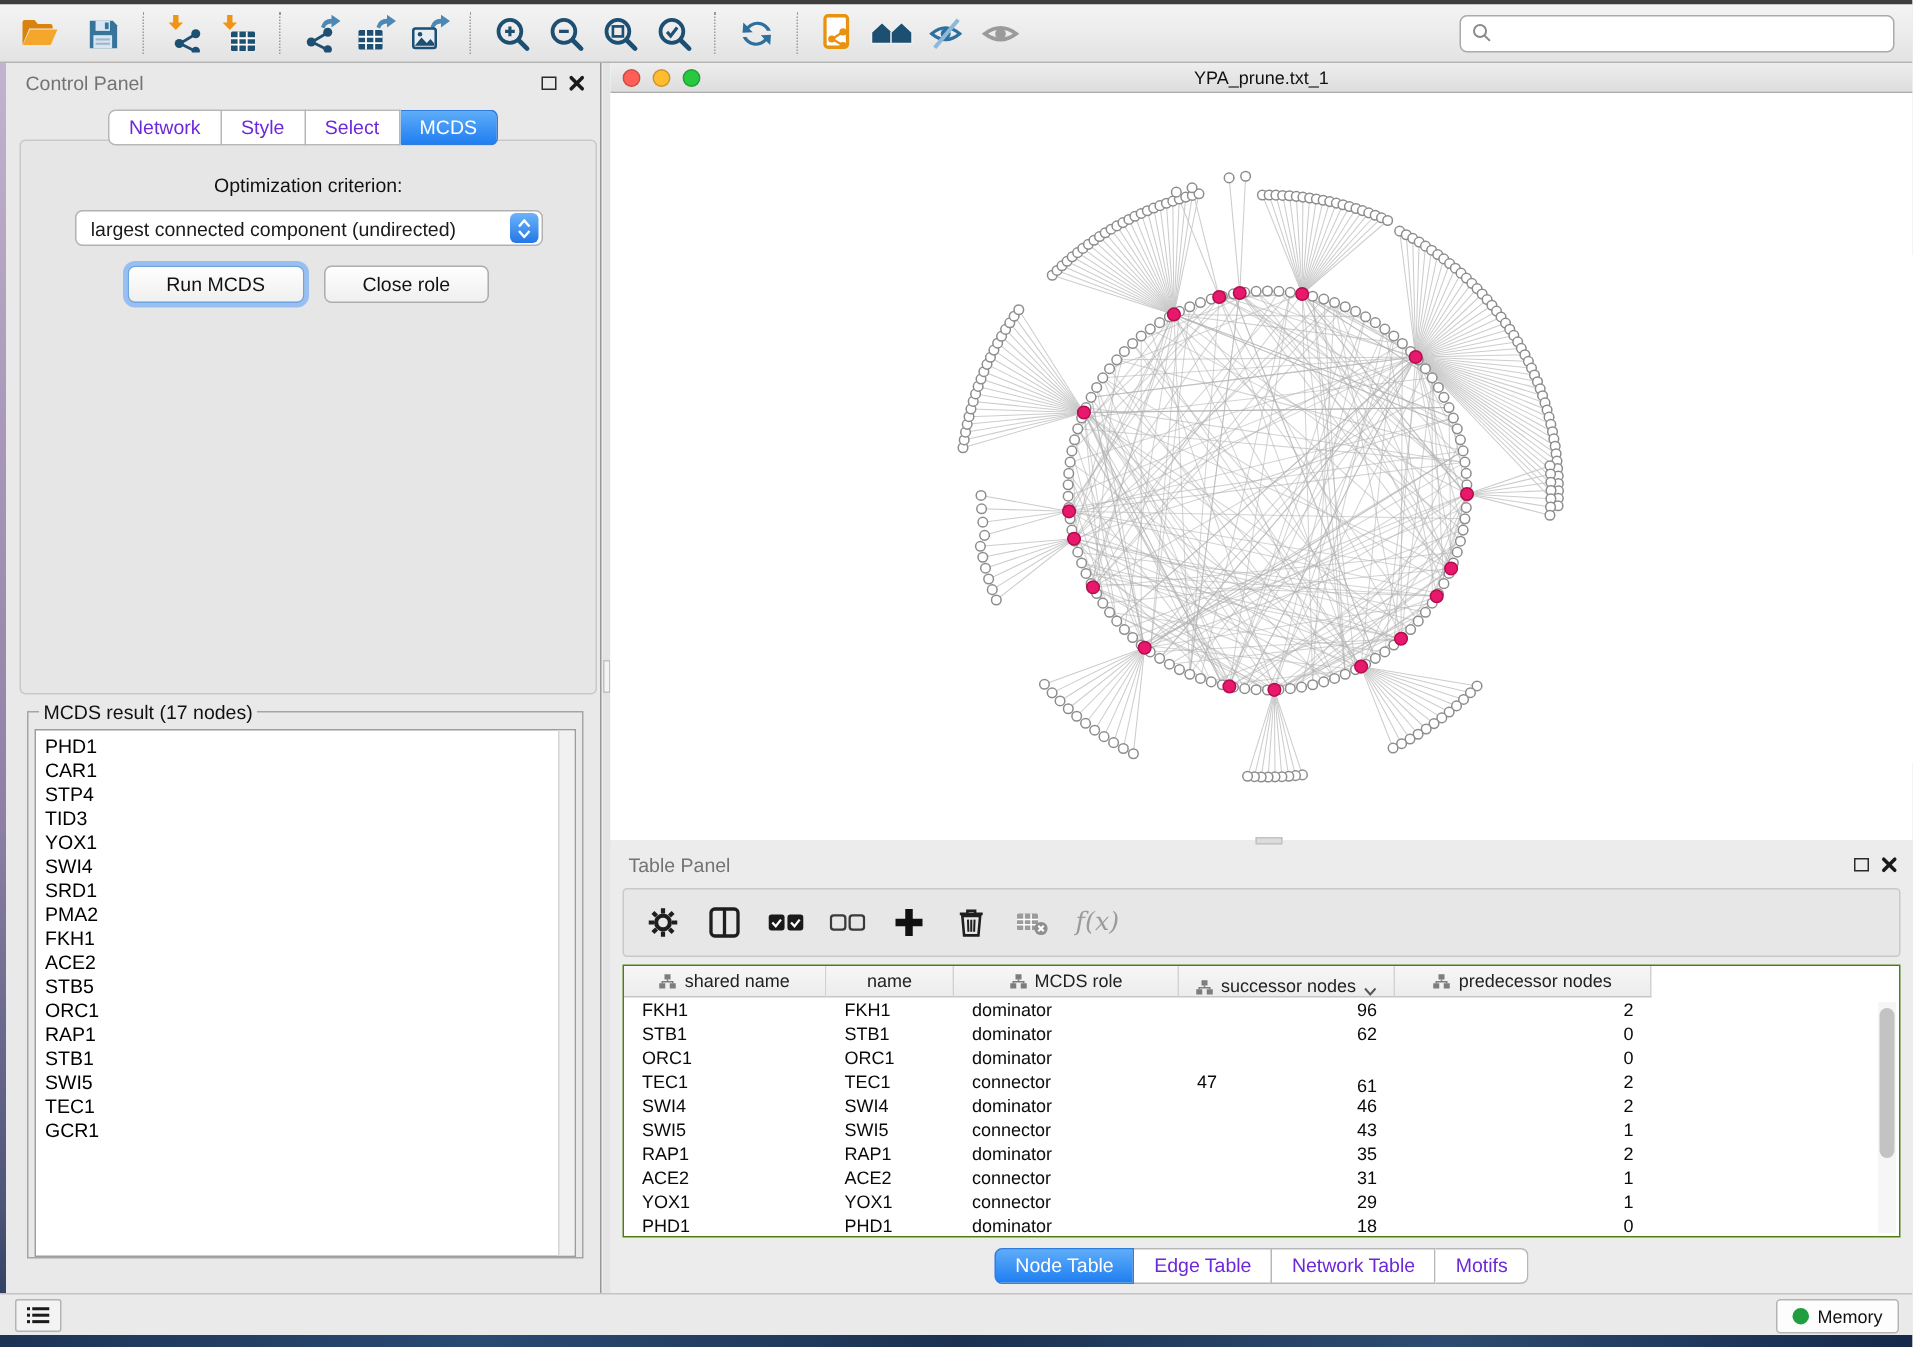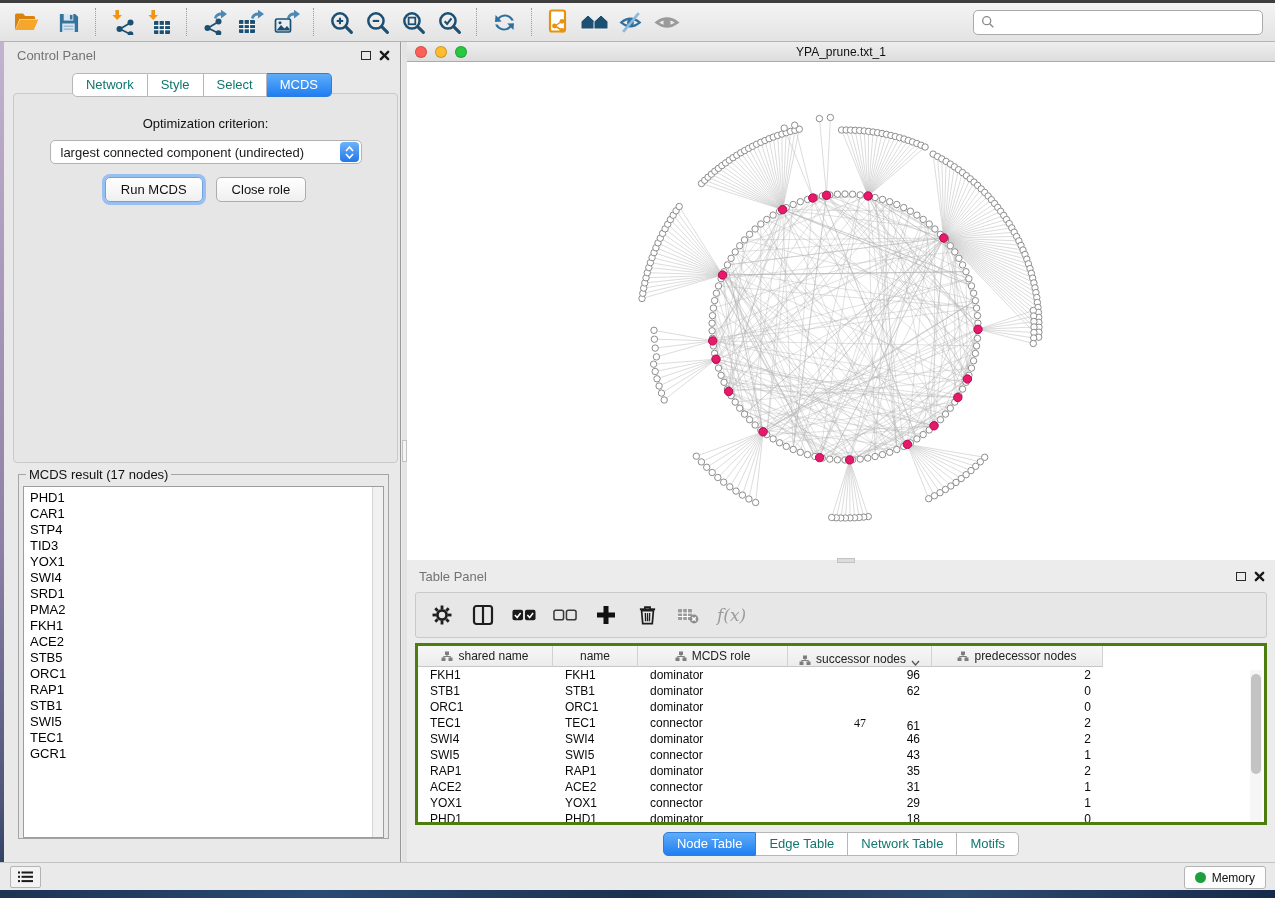--- a/index.html
+++ b/index.html
@@ -27,35 +27,35 @@
 
   
   .control-panel { position:absolute; left:4px; top:42px; width:397px; height:820px;
                    background:#e9e9e9; border-right:1px solid #989898; }
   .panel-titlebar { height:27px; display:flex; align-items:center; padding:0 10px 0 13px; }
   .panel-title { font-size:13px; color:#737373; }
   .panel-ctrls { margin-left:auto; display:flex; align-items:center; gap:8px; }
   .float-box { width:10px; height:9px; border:1.4px solid #2a2a2a; background:transparent; }
   .tabs-row { display:flex; justify-content:center; margin-top:4px; position:relative; z-index:2; }
   .seg-tab { font-size:13px; padding:3px 13px 4px; background:#fff; border:1px solid #b7b7b7;
-             border-left-width:0; color:#0f766e; cursor:default; }
+             border-left-width:0; color:#6d28d9; cursor:default; }
   .seg-tab:first-child { border-left-width:1px; border-radius:5px 0 0 5px; }
   .seg-tab:last-child { border-radius:0 5px 5px 0; }
   .seg-tab.active { background:linear-gradient(#5fadf9,#1f7ef1); color:#fff; border-color:#2e7ddc; }
   .cp-content { position:absolute; left:9px; top:51px; width:385px; height:370px;
                 background:#e6e6e6; border:1px solid #c9c9c9; border-radius:4px; }
   .criterion-label { text-align:center; font-size:13px; margin-top:22px; color:#111; }
   .dropdown { margin:9px auto 0; width:312px; height:24px; background:#fff; border:1px solid #b2b2b2;
               border-radius:5px; display:flex; align-items:center; padding-left:10px; font-size:13px; }
   .dropdown .dd-text { flex:1; white-space:nowrap; overflow:hidden; }
   .dd-stepper { width:19px; height:20px; margin-right:2px; border-radius:4px;
                 background:linear-gradient(#6db3fa,#2277e8); display:flex; flex-direction:column;
                 align-items:center; justify-content:center; gap:1px; }
   .btn-row { display:flex; justify-content:center; gap:13px; margin-top:13px; }
-  .aqua-btn { font-size:13px; font-family:"Liberation Sans",sans-serif; padding:4px 15px;
+  .aqua-btn { font-size:13px; font-family:"Liberation Sans",sans-serif; padding:4px 25px;
               background:linear-gradient(#ffffff,#efefef); border:1px solid #adadad; border-radius:5px;
               color:#111; cursor:default; }
   .aqua-btn.focused { box-shadow:0 0 0 3px rgba(100,165,250,.6); border-color:#6ea4dd; }
   .mcds-fieldset { position:absolute; left:14px; top:425px; width:371px; height:372px;
                    border:1px solid #a5a5a5; padding:4px; }
   .mcds-fieldset legend { font-size:13px; padding:0 3px; margin-left:3px; color:#111; }
   .result-list { width:100%; height:352px; background:#fff; border:1px solid #9d9d9d;
                  overflow:hidden; position:relative; padding:3px 0 0 6px; }
   .result-item { font-size:13px; line-height:16px; color:#000; }
   .list-scroll { position:absolute; right:0; top:0; width:11px; height:100%;
@@ -82,21 +82,21 @@
   .hub-node  { fill:#e8186c; stroke:#b30d4e; stroke-width:1; }
 
   
   .table-panel { position:absolute; left:407px; top:563px; width:868px; height:299px; background:#ececec; }
   .tp-toolbar { position:absolute; left:8px; top:29px; width:852px; height:46px;
                 background:#e7e7e7; border:1px solid #c9c9c9; border-radius:3px;
                 display:flex; align-items:center; padding-left:14px; gap:17px; }
   .tp-icon { width:24px; height:24px; display:flex; align-items:center; justify-content:center; }
   .fx-label { font-family:"DejaVu Serif", serif; font-style:italic; font-size:17px; color:#9b9b9b; }
   .grid { position:absolute; left:8px; top:80px; width:852px; height:182px; background:#fff;
-          border:3px solid #4d7c0f; overflow:hidden; }
+          border:1px solid #4d7c0f; overflow:hidden; }
   .grid-header { display:flex; height:21px; }
   .gh-cell { background:linear-gradient(#f7f7f7,#ececec); border-right:1px solid #d2d2d2;
              border-bottom:1px solid #c6c6c6; display:flex; align-items:center; justify-content:center;
              gap:5px; font-size:12px; color:#222; }
   .grid-row { display:flex; height:16px; align-items:center; }
   .gr-cell { font-size:12px; color:#0a0a0a; padding:0 12px; white-space:nowrap; overflow:hidden; }
   .grid-scroll { position:absolute; right:2px; top:24px; width:12px; height:154px; background:#f6f6f6; }
   .grid-scroll .thumb { position:absolute; left:1px; top:4px; width:10px; height:100px;
                         background:#c3c3c3; border-radius:5px; }
   .tp-tabs { position:absolute; left:0; width:868px; top:269px; display:flex; justify-content:center; }
@@ -1230,21 +1230,21 @@
           <div class="gr-cell" style="width: 135px; text-align: left;">ORC1</div>
           <div class="gr-cell" style="width: 85px; text-align: left;">ORC1</div>
           <div class="gr-cell" style="width: 150px; text-align: left;">dominator</div>
           <div class="gr-cell" style="width: 144px; text-align: right; margin-top: 37px;">61</div>
           <div class="gr-cell" style="width: 171px; text-align: right;">0</div>
         </div>
         <div class="grid-row">
           <div class="gr-cell" style="width: 135px; text-align: left;">TEC1</div>
           <div class="gr-cell" style="width: 85px; text-align: left;">TEC1</div>
           <div class="gr-cell" style="width: 150px; text-align: left;">connector</div>
-          <div class="gr-cell" style="width: 144px; text-align: center; font-family: Liberation Serif, serif;">47</div>
+          <div class="gr-cell" style="width: 144px; text-align: left;">47</div>
           <div class="gr-cell" style="width: 171px; text-align: right;">2</div>
         </div>
         <div class="grid-row">
           <div class="gr-cell" style="width: 135px; text-align: left;">SWI4</div>
           <div class="gr-cell" style="width: 85px; text-align: left;">SWI4</div>
           <div class="gr-cell" style="width: 150px; text-align: left;">dominator</div>
           <div class="gr-cell" style="width: 144px; text-align: right;">46</div>
           <div class="gr-cell" style="width: 171px; text-align: right;">2</div>
         </div>
         <div class="grid-row">

